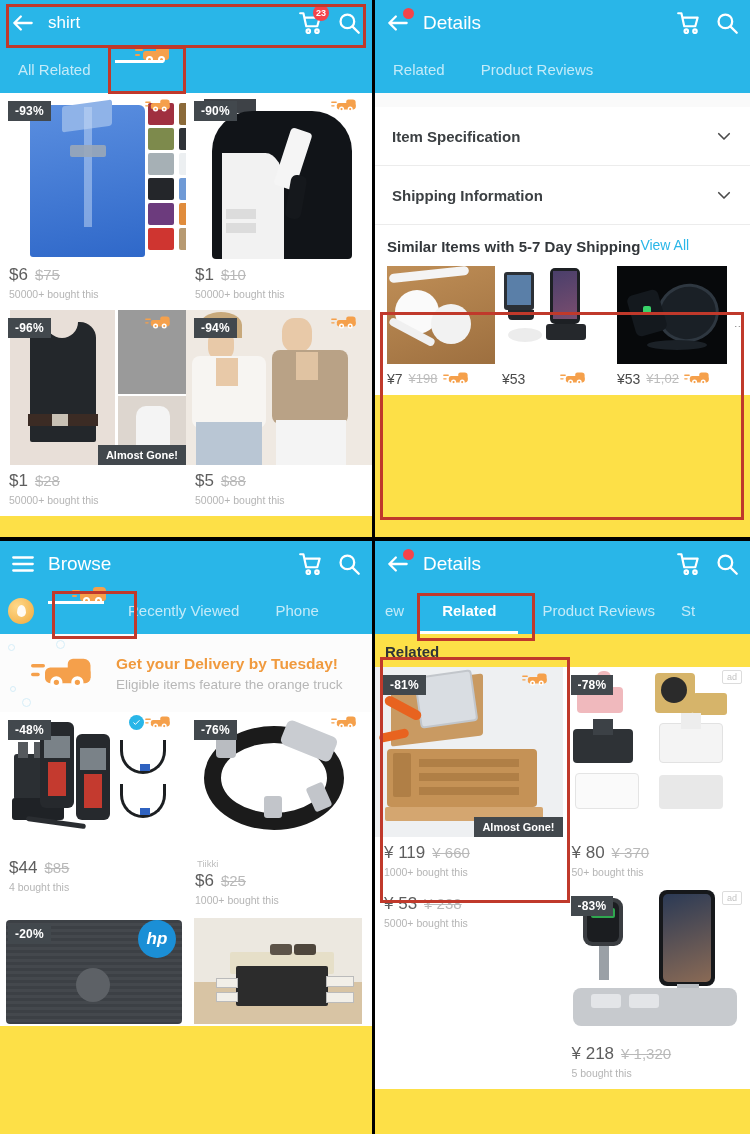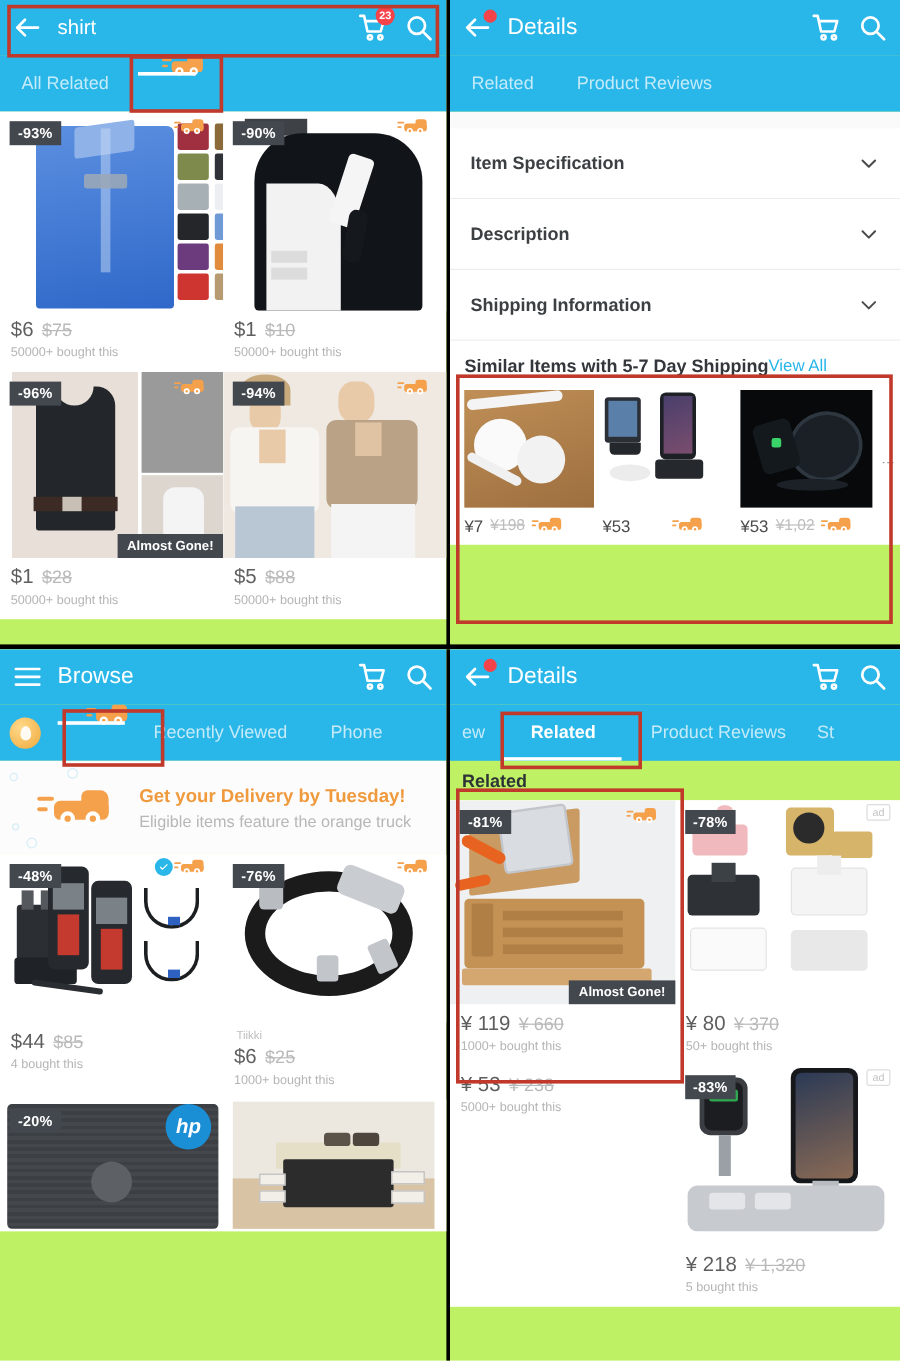--- a/index.html
+++ b/index.html
@@ -9,21 +9,21 @@
     font-family: "Liberation Sans", sans-serif;
     overflow: hidden;
   }
   .grid {
     position: relative;
     width: 750px; height: 1134px;
     display: grid;
     grid-template-columns: 375px 375px;
     grid-template-rows: 541px 593px;
   }
-  .panel { position: relative; overflow: hidden; background: #bef264; }
+  .panel { position: relative; overflow: hidden; background: #fde047; }
   .panel.tl { border-right: 3px solid #000; border-bottom: 4px solid #000; }
   .panel.tr { border-bottom: 4px solid #000; }
   .panel.bl { border-right: 3px solid #000; }
   .panel.br { }
 
   
   .appbar {
     background: #29b6e8; height: 46px;
     display: flex; align-items: center; padding: 0 10px; gap: 12px;
     position: relative;
@@ -360,26 +360,20 @@
     </div>
 
     <div class="acc-wrap">
       <div class="acc">
         <span class="lbl">Item Specification</span>
         <span class="chev"><svg viewBox="0 0 24 24">
               <path d="M5 9l7 7 7-7"></path>
             </svg></span>
       </div>
       <div class="acc">
-        <span class="lbl">Description</span>
-        <span class="chev"><svg viewBox="0 0 24 24">
-              <path d="M5 9l7 7 7-7"></path>
-            </svg></span>
-      </div>
-      <div class="acc">
         <span class="lbl">Shipping Information</span>
         <span class="chev"><svg viewBox="0 0 24 24">
               <path d="M5 9l7 7 7-7"></path>
             </svg></span>
       </div>
     </div>
 
     <div class="sim">
       <div class="sim-head">
         <div class="sim-title">Similar Items with 5-7 Day Shipping</div>

